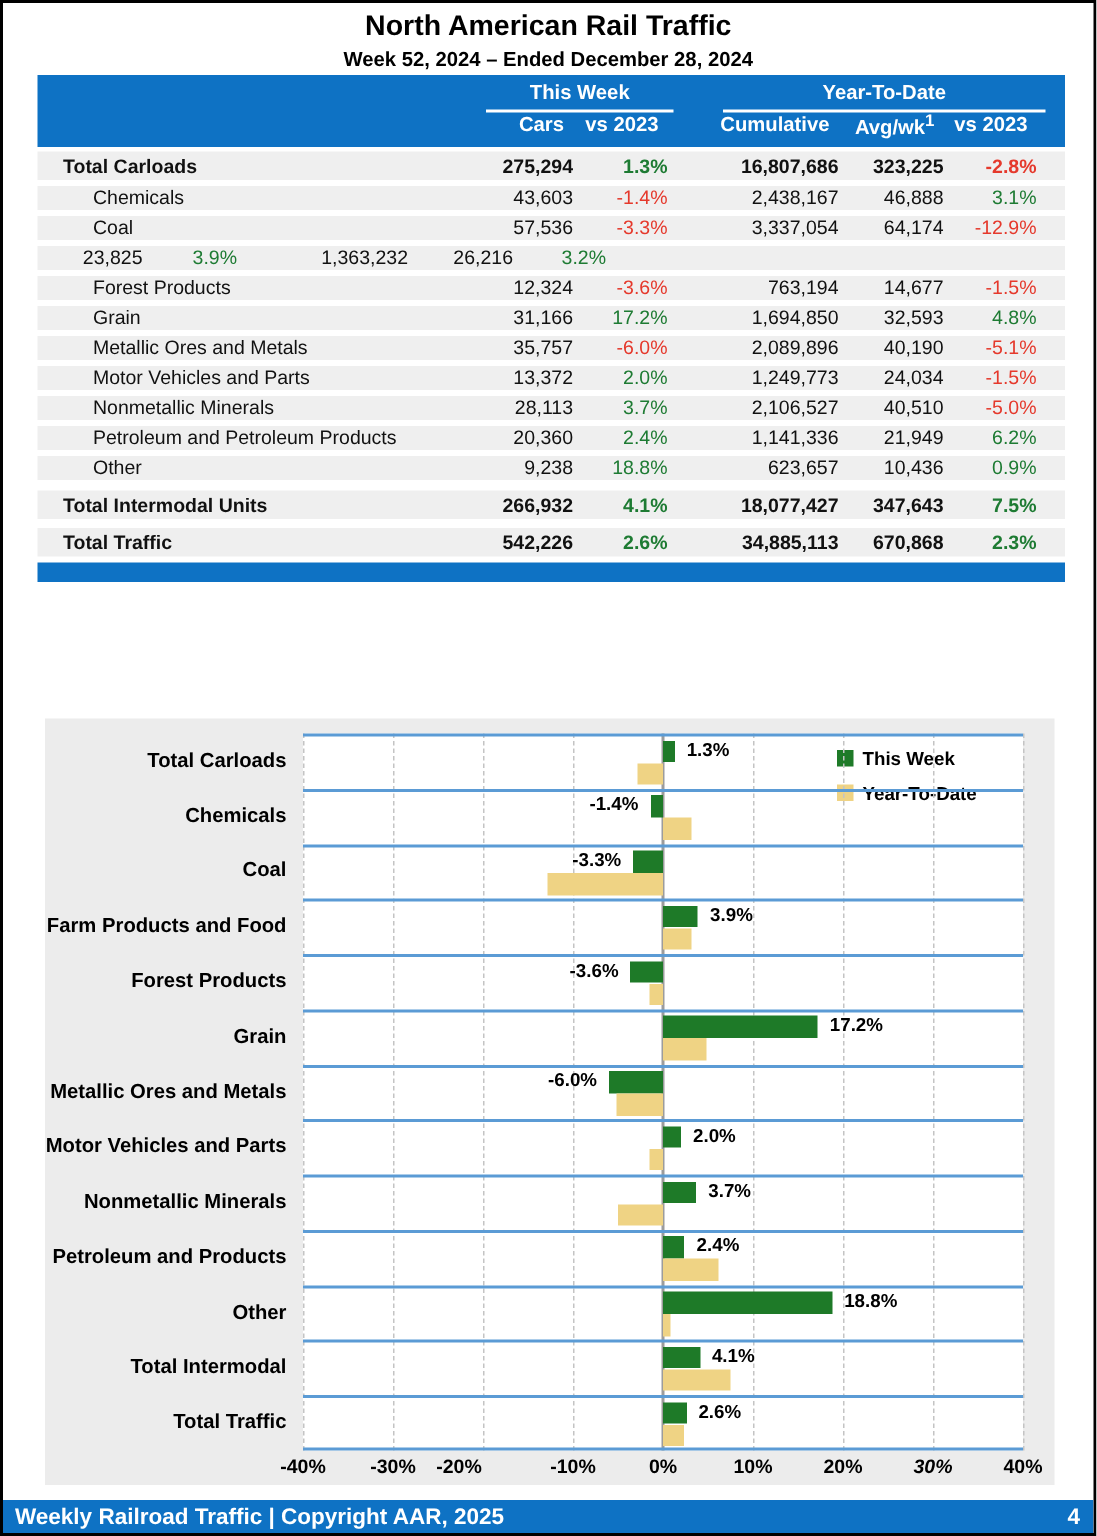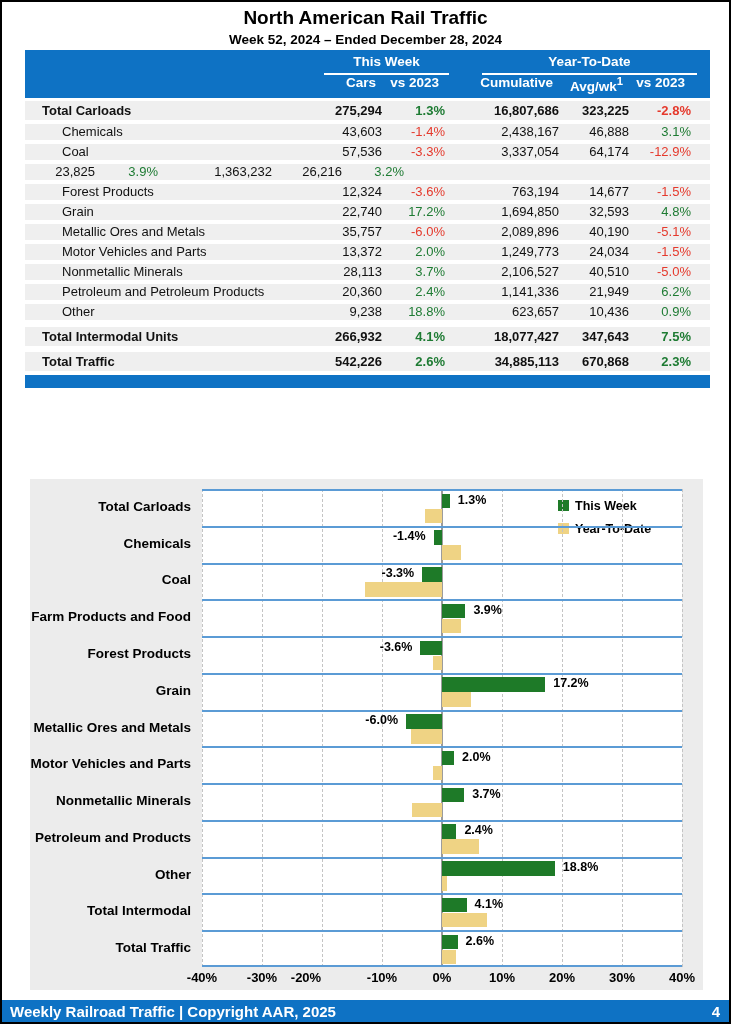--- a/index.html
+++ b/index.html
@@ -123,21 +123,21 @@
         <div class="trow sub">
           <span class="c-label">Forest Products</span>
           <span class="c-num w-cars">12,324</span>
           <span class="c-num w-week neg">-3.6%</span>
           <span class="c-num w-cum">763,194</span>
           <span class="c-num w-avg">14,677</span>
           <span class="c-num w-ytd neg">-1.5%</span>
         </div>
         <div class="trow sub">
           <span class="c-label">Grain</span>
-          <span class="c-num w-cars">22,740</span>
+          <span class="c-num w-cars">31,166</span>
           <span class="c-num w-week pos">17.2%</span>
           <span class="c-num w-cum">1,694,850</span>
           <span class="c-num w-avg">32,593</span>
           <span class="c-num w-ytd pos">4.8%</span>
         </div>
         <div class="trow sub">
           <span class="c-label">Metallic Ores and Metals</span>
           <span class="c-num w-cars">35,757</span>
           <span class="c-num w-week neg">-6.0%</span>
           <span class="c-num w-cum">2,089,896</span>
@@ -292,21 +292,21 @@
         <div class="divider" style="top: 476px;"></div>
       </div>
     <div id="xAxis">
         <span class="x-tick" style="left: 140px;">-40%</span>
         <span class="x-tick" style="left: 200px;">-30%</span>
         <span class="x-tick" style="left: 244px;">-20%</span>
         <span class="x-tick" style="left: 320px;">-10%</span>
         <span class="x-tick" style="left: 380px;">0%</span>
         <span class="x-tick" style="left: 440px;">10%</span>
         <span class="x-tick" style="left: 500px;">20%</span>
-        <span class="x-tick" style="left: 560px;">30%</span>
+        <span class="x-tick" style="left: 560px; font-style: italic;">30%</span>
         <span class="x-tick" style="left: 620px;">40%</span>
       </div>
   </div>
 
   <div class="footer">
     <span>Weekly Railroad Traffic | Copyright AAR, 2025</span>
     <span>4</span>
   </div>
 
 </div>

